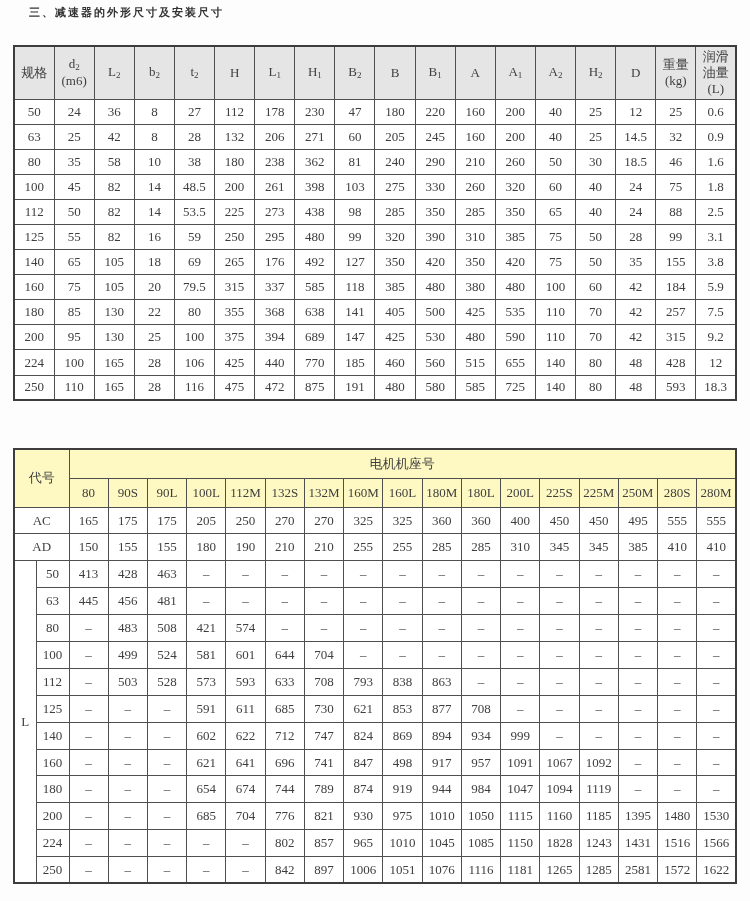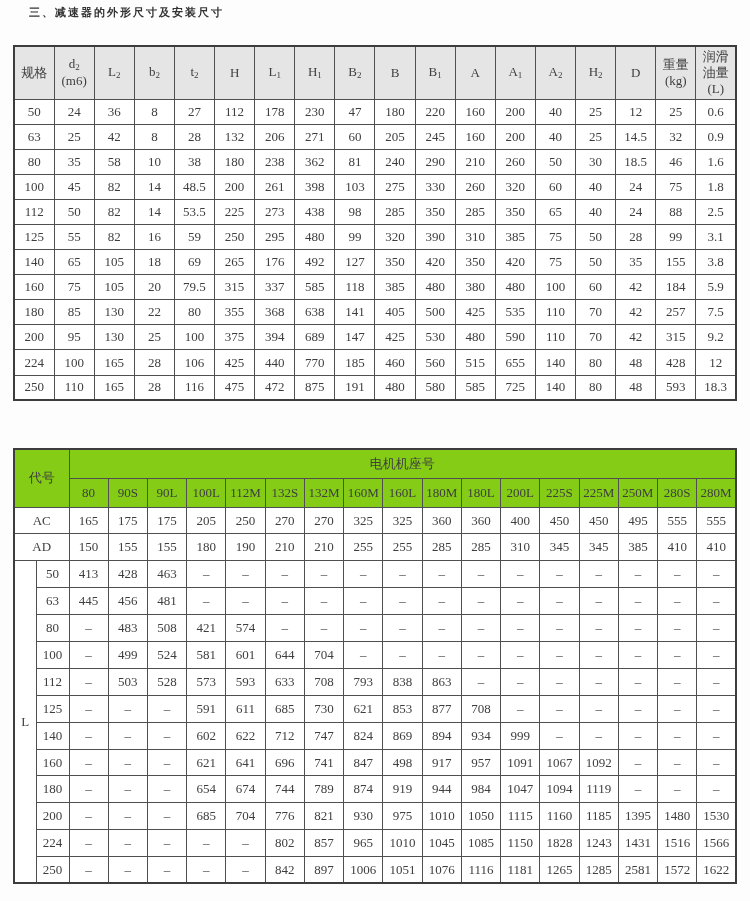--- a/index.html
+++ b/index.html
@@ -41,21 +41,21 @@
   #t1 { position: absolute; left: 13px; top: 45px; width: 724px; }
   #t1 th {
     background: #e5e5e5;
     height: 53px;
     white-space: normal;
   }
   #t1 td { height: 25.1px; }
 
   
   #t2 { position: absolute; left: 13px; top: 448px; width: 724px; }
-  #t2 .hd { background: #84cc16; }
+  #t2 .hd { background: #fef9c3; }
   #t2 tr.hrow1 td { height: 29px; }
   #t2 tr.hrow2 td { height: 29px; }
   #t2 td { height: 26.9px; }
   #t2 td.grp { background: #fff; }
 </style>
 </head>
 <body>
 
 <div class="page">
   <h2 class="title">三、减速器的外形尺寸及安装尺寸</h2>

